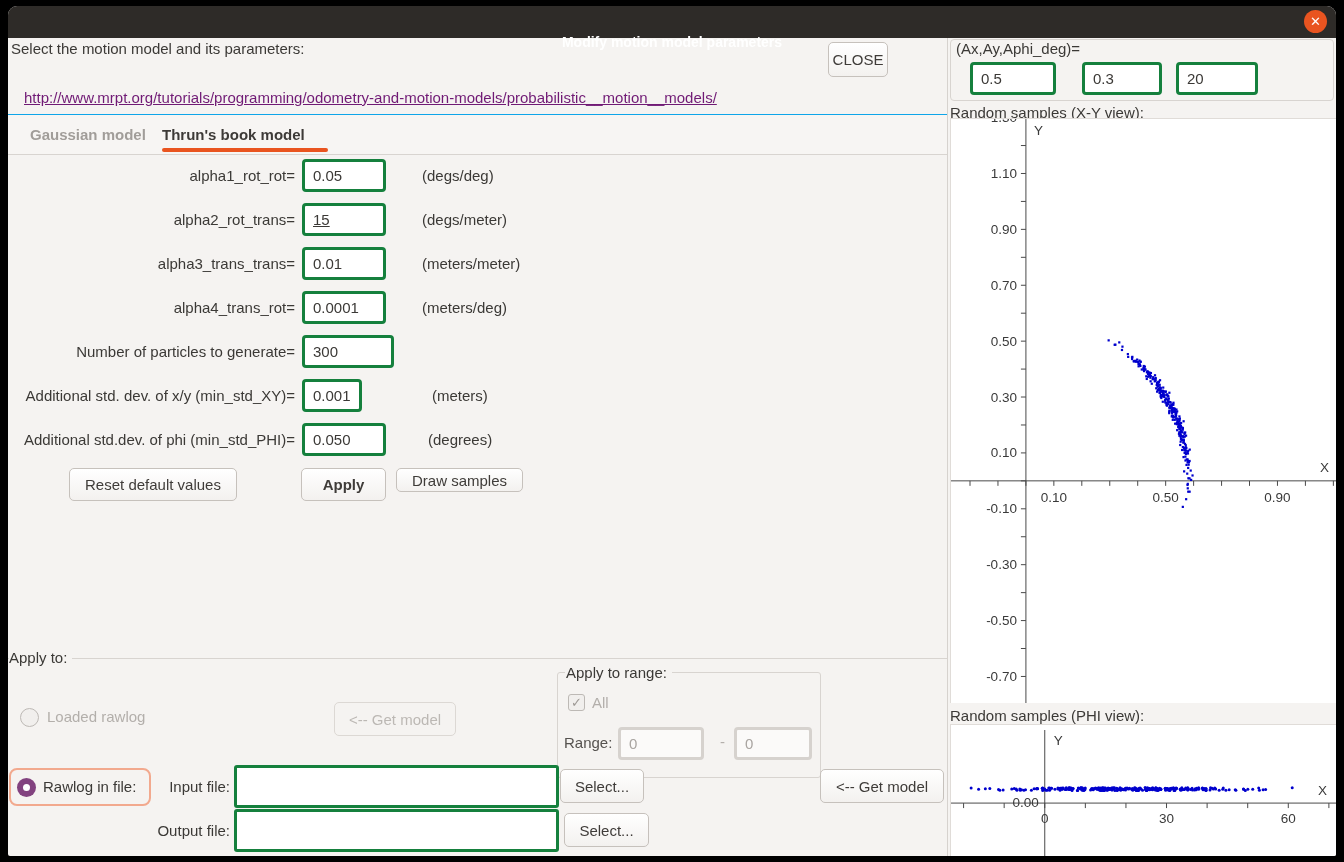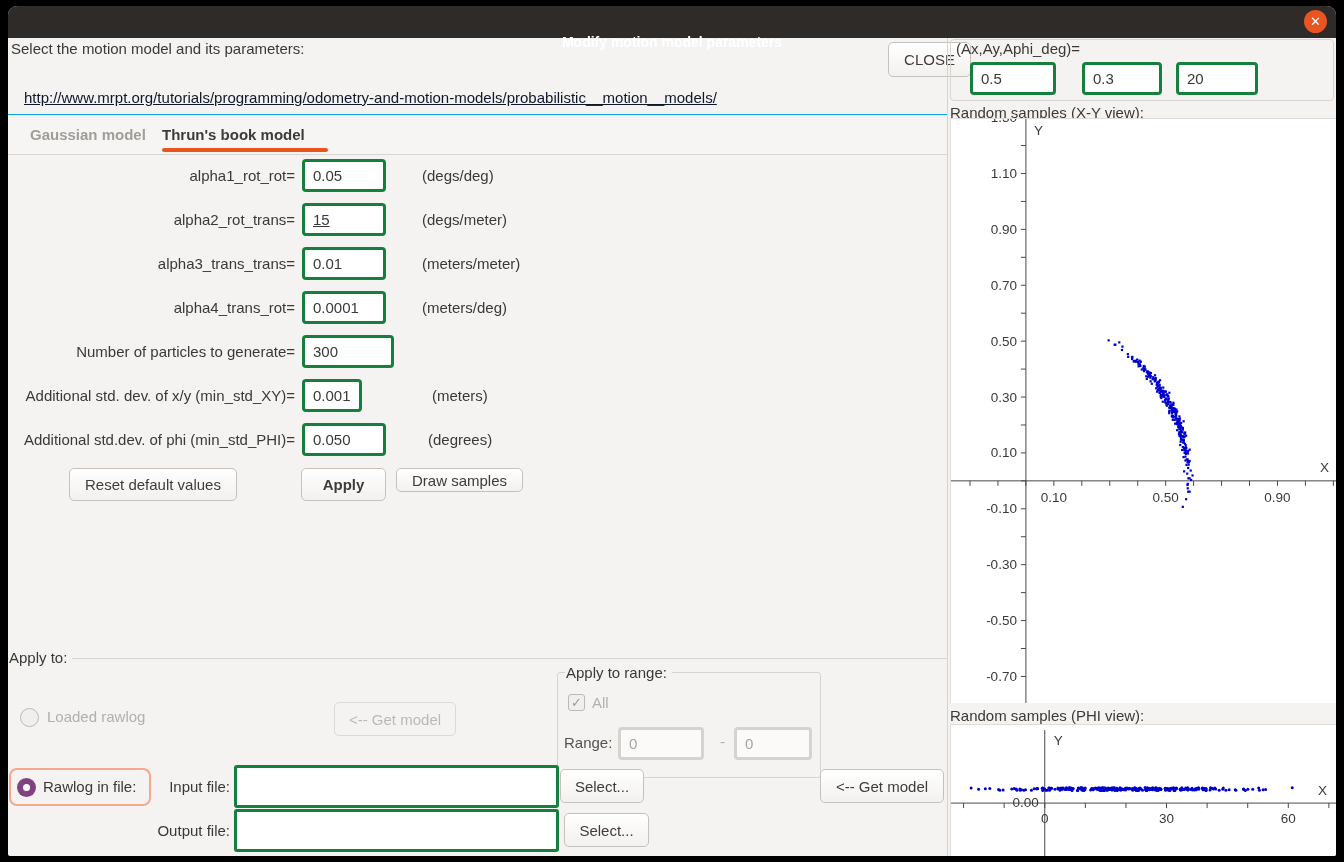--- a/index.html
+++ b/index.html
@@ -7,21 +7,21 @@
   .window{position:absolute;left:8px;top:6px;width:1328px;height:850px;
     background:#f5f3f1;border-radius:9px 9px 2px 2px;overflow:hidden;}
   .titlebar{position:absolute;left:0;top:0;width:100%;height:32px;background:#2e2b28;
     display:flex;align-items:center;justify-content:center;}
   .titlebar .title{color:#fff;font-size:14px;font-weight:bold;margin-top:40px;}
   .closebtn{position:absolute;right:9px;top:4px;width:23px;height:23px;border-radius:50%;
     background:#e95420;color:#fff;display:flex;align-items:center;justify-content:center;
     font-size:13px;cursor:pointer;line-height:1;}
   .lbl{position:absolute;font-size:15px;color:#3b3936;white-space:nowrap;}
   .dim{color:#b3afab;}
-  .link{position:absolute;font-size:15px;color:#0f172a;text-decoration:underline;white-space:nowrap;cursor:pointer;}
+  .link{position:absolute;font-size:15px;color:#701a75;text-decoration:underline;white-space:nowrap;cursor:pointer;}
   .btn{position:absolute;border:1px solid #c6c1bc;border-radius:5px;
     background:linear-gradient(#ffffff,#f3f1ef);font-size:15px;color:#3f3c39;
     display:flex;align-items:center;justify-content:center;cursor:pointer;box-sizing:border-box;white-space:nowrap;}
   .btn.disabled{color:#bcb8b4;background:#f5f3f1;border-color:#dcd8d4;cursor:default;}
   .inp{position:absolute;border:3px solid #15803d;border-radius:4px;background:#fff;
     font-size:15px;color:#3b3936;padding:0 8px;box-sizing:border-box;outline:none;
     font-family:"Liberation Sans", sans-serif;}
   .inp.dimv{color:#a9a5a1;background:#fbfaf9;border-color:#d6d2ce;}
   .tabstrip{position:absolute;left:0;top:108px;width:939px;height:39px;
     border-top:1px solid #0ea5e9;border-bottom:1px solid #d8d4d0;background:#f7f5f3;}
@@ -50,21 +50,21 @@
 <div class="window">
 
   <div class="titlebar">
     <span class="title">Modify motion model parameters</span>
   </div>
   <div class="closebtn">
     <span>✕</span>
   </div>
 
   <span class="lbl" style="left:3px;top:34px;">Select the motion model and its parameters:</span>
-  <div class="btn" style="left:880px;top:36px;width:83px;height:35px;">CLOSE</div>
+  <div class="btn" style="left:820px;top:36px;width:60px;height:35px;">CLOSE</div>
   <a class="link" style="left:16px;top:83px;">http://www.mrpt.org/tutorials/programming/odometry-and-motion-models/probabilistic__motion__models/</a>
 
   <div class="tabstrip">
     <div class="tab inactive" style="left:22px;">Gaussian model</div>
     <div class="tab active" style="left:154px;">Thrun's book model</div>
     <div class="tab-underline" style="left:154px;top:33px;width:166px;"></div>
   </div>
 
   <div>
     <span class="flabel" style="top:153px;">alpha1_rot_rot=</span>

